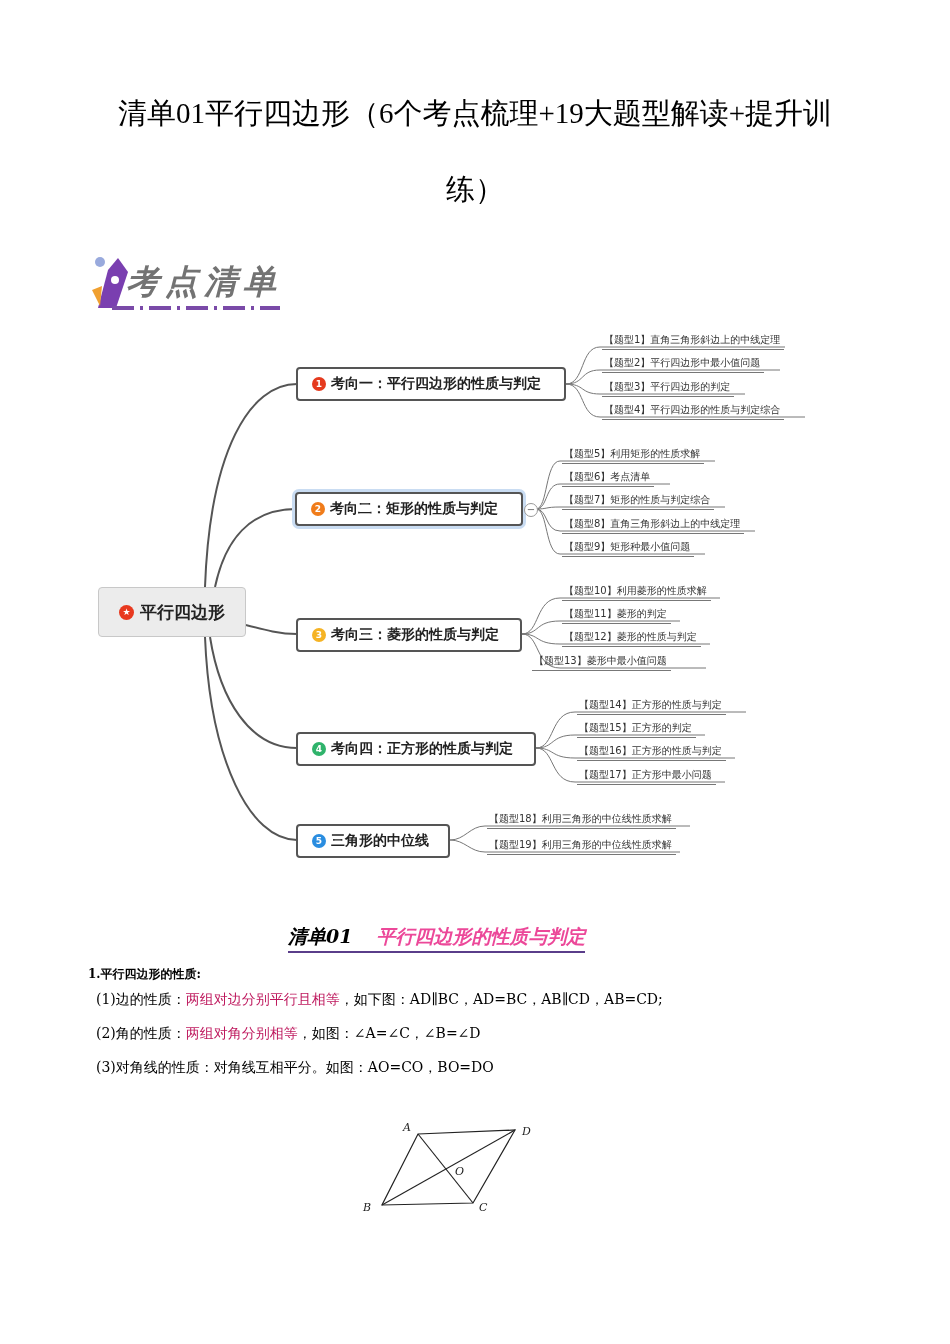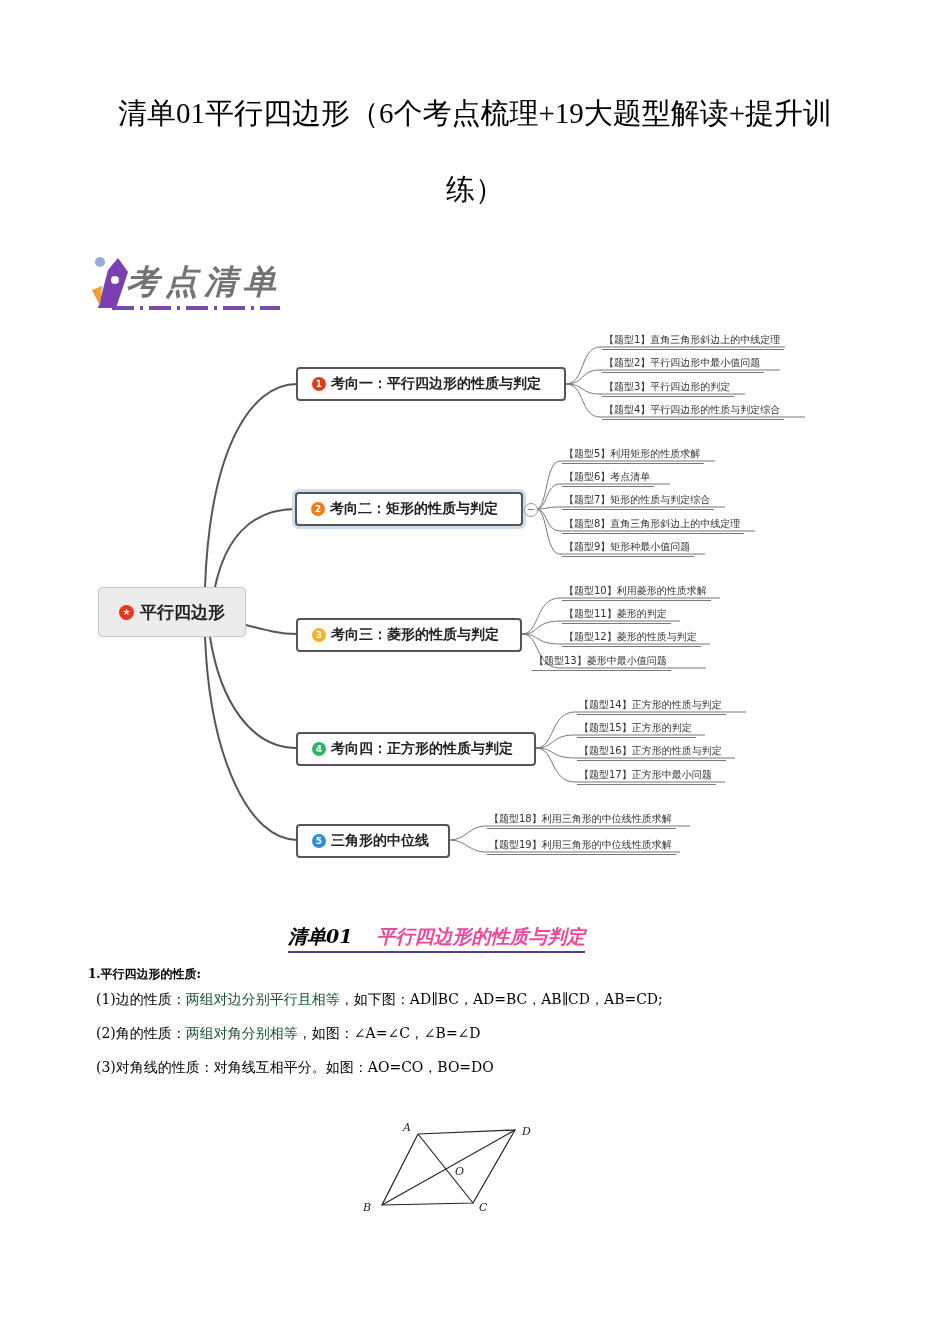--- a/index.html
+++ b/index.html
@@ -12,21 +12,21 @@
   .logo-line { position:absolute; left:24px; top:56px; width:168px; height:4px; background:repeating-linear-gradient(90deg,#7a4aa8 0 22px,transparent 22px 28px,#7a4aa8 28px 31px,transparent 31px 37px); }
   .root { position:absolute; left:98px; top:587px; width:148px; height:50px; background:#ececec; border:1px solid #c8c8c8; border-radius:4px; display:flex; align-items:center; justify-content:center; font-family:"DejaVu Sans",sans-serif; font-weight:bold; font-size:17px; color:#222; box-sizing:border-box; }
   .branch { position:absolute; height:34px; background:#fff; border:2px solid #555; border-radius:4px; box-sizing:border-box; display:flex; align-items:center; padding-left:14px; font-family:"DejaVu Sans",sans-serif; font-weight:bold; font-size:14px; color:#222; }
   .branch.sel { box-shadow:0 0 0 3px #c9dcf2; }
   .num { display:inline-flex; width:14px; height:14px; border-radius:50%; color:#fff; font-size:9px; align-items:center; justify-content:center; margin-right:5px; font-weight:bold; }
   .leaf { position:absolute; font-family:"DejaVu Sans",sans-serif; font-size:10px; color:#333; border-bottom:1px solid #777; padding:0 4px 2px 2px; white-space:nowrap; }
   .sec-title { position:absolute; left:288px; top:924px; font-family:"DejaVu Serif",serif; font-weight:bold; font-size:19px; border-bottom:2px solid #5a3d8a; padding-bottom:1px; font-style:italic; }
   .sec-title .red { color:#ec4899; margin-left:24px; }
   .p { position:absolute; left:88px; font-family:"DejaVu Serif",serif; font-size:14px; white-space:nowrap; }
   .p.h { font-weight:bold; font-size:12px; }
-  .red-t { color:#14532d; }
+  .red-t { color:#be185d; }
   .figure { position:absolute; left:355px; top:1115px; width:200px; height:105px; }
   .collapse { position:absolute; left:524px; top:503px; width:12px; height:12px; border:1px solid #999; border-radius:50%; background:#fff; font-size:10px; line-height:11px; text-align:center; color:#666; font-family:"DejaVu Sans",sans-serif; }
 </style>
 </head>
 <body>
 
 <div class="title t1">清单01平行四边形（6个考点梳理+19大题型解读+提升训</div>
 <div class="title t2">练）</div>
 
 <div class="logo">

